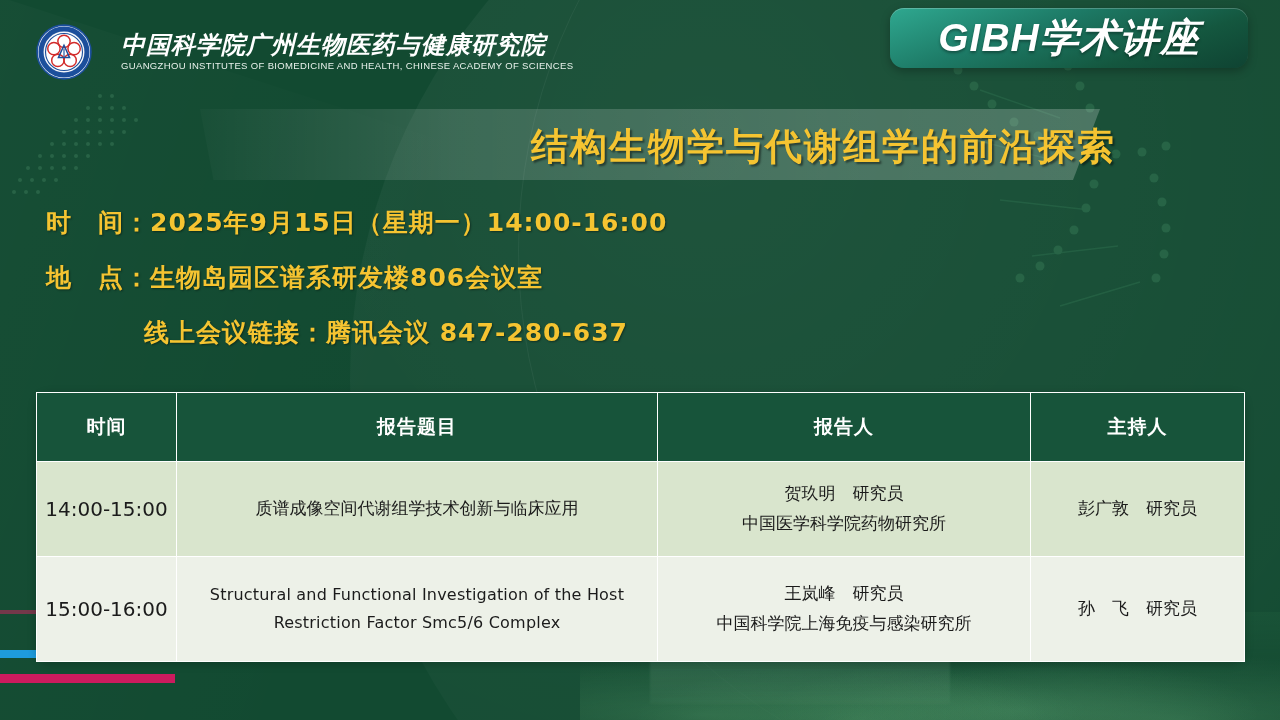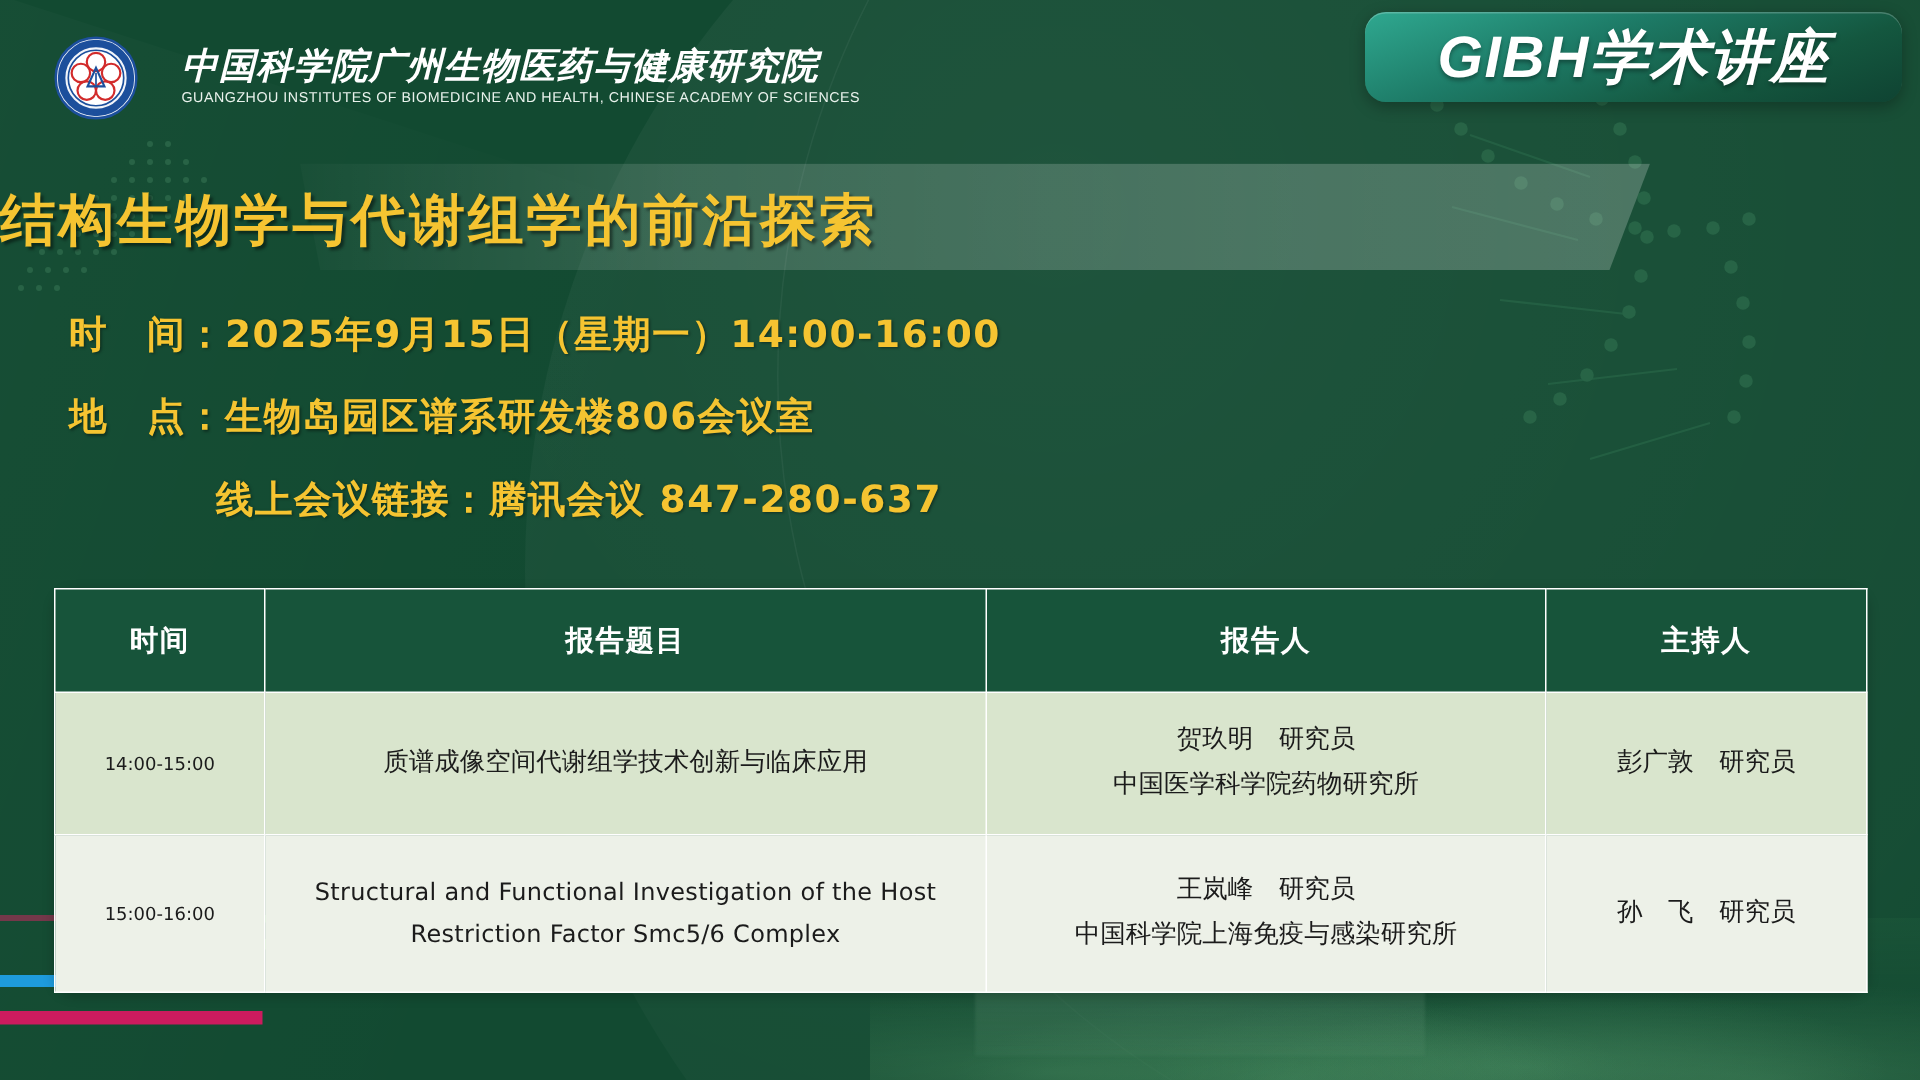--- a/index.html
+++ b/index.html
@@ -62,38 +62,38 @@
   .logo-cn{
     font-family:"Liberation Serif","DejaVu Serif",serif;
     font-size:24px;font-weight:700;color:#ffffff;letter-spacing:1px;
     line-height:1.05;white-space:nowrap;font-style:italic;
   }
   .logo-en{
     font-size:9.5px;color:#e9f2ec;letter-spacing:.35px;white-space:nowrap;
     font-family:"Liberation Sans",sans-serif;
   }
   .badge{
-    position:absolute;right:12px;top:8px;width:358px;height:60px;border-radius:14px;
+    position:absolute;right:32px;top:8px;width:358px;height:60px;border-radius:14px;
     background:linear-gradient(160deg,#2fa890 0%,#1d7a66 38%,#14573f 72%,#0f4332 100%);
     box-shadow:0 3px 10px rgba(0,0,0,.28), inset 0 1px 0 rgba(255,255,255,.22);
     display:flex;align-items:center;justify-content:center;
   }
   .badge span{
     font-size:39px;font-weight:700;font-style:italic;color:#fff;letter-spacing:1px;
     text-shadow:0 2px 3px rgba(0,0,0,.35);
     font-family:"Liberation Sans","DejaVu Sans",sans-serif;
   }
   
   .title-band{
     position:absolute;left:200px;top:109px;width:900px;height:71px;
     background:linear-gradient(90deg,rgba(255,255,255,.02) 0%,rgba(255,255,255,.14) 28%,rgba(255,255,255,.20) 70%,rgba(255,255,255,.22) 100%);
     clip-path:polygon(0 0,100% 0,97% 100%,1.5% 100%);
   }
   .title{
-    position:absolute;left:0;top:122px;width:1116px;text-align:left;
+    position:absolute;left:0;top:122px;width:1116px;text-align:right;
     font-size:37px;font-weight:700;color:#f5c431;letter-spacing:2px;
     text-shadow:2px 2px 2px rgba(0,0,0,.45);
     font-family:"DejaVu Sans","Liberation Sans",sans-serif;
   }
   
   .info{position:absolute;left:46px;top:206px;width:1100px;color:#f5c431;}
   .info-row{
     font-size:25px;font-weight:700;letter-spacing:1px;margin-bottom:22px;
     text-shadow:1px 1px 2px rgba(0,0,0,.4);
     font-family:"DejaVu Sans","Liberation Sans",sans-serif;
@@ -116,21 +116,21 @@
     height:66px;border:1px solid #ffffff;letter-spacing:1px;
     font-family:"DejaVu Sans","Liberation Sans",sans-serif;
   }
   .tbl td{
     border:1px solid #ffffff;text-align:center;color:#1b1b1b;
     font-size:17px;line-height:1.75;padding:8px 6px;
     font-family:"DejaVu Sans","Liberation Sans",sans-serif;
   }
   .tbl tr.r1 td{background:#d9e5cd;height:78px;}
   .tbl tr.r2 td{background:#edf1e8;height:88px;}
-  .tbl td.time{font-size:12px;}
+  .tbl td.time{font-size:20px;}
   .tbl td .l2{display:block;}
   .tbl td .en{font-size:16px;letter-spacing:.2px;}
 </style>
 </head>
 <body>
 
 <div class="poster">
 
   <div class="bg-base"></div>
   <div class="bg-circle"></div>

